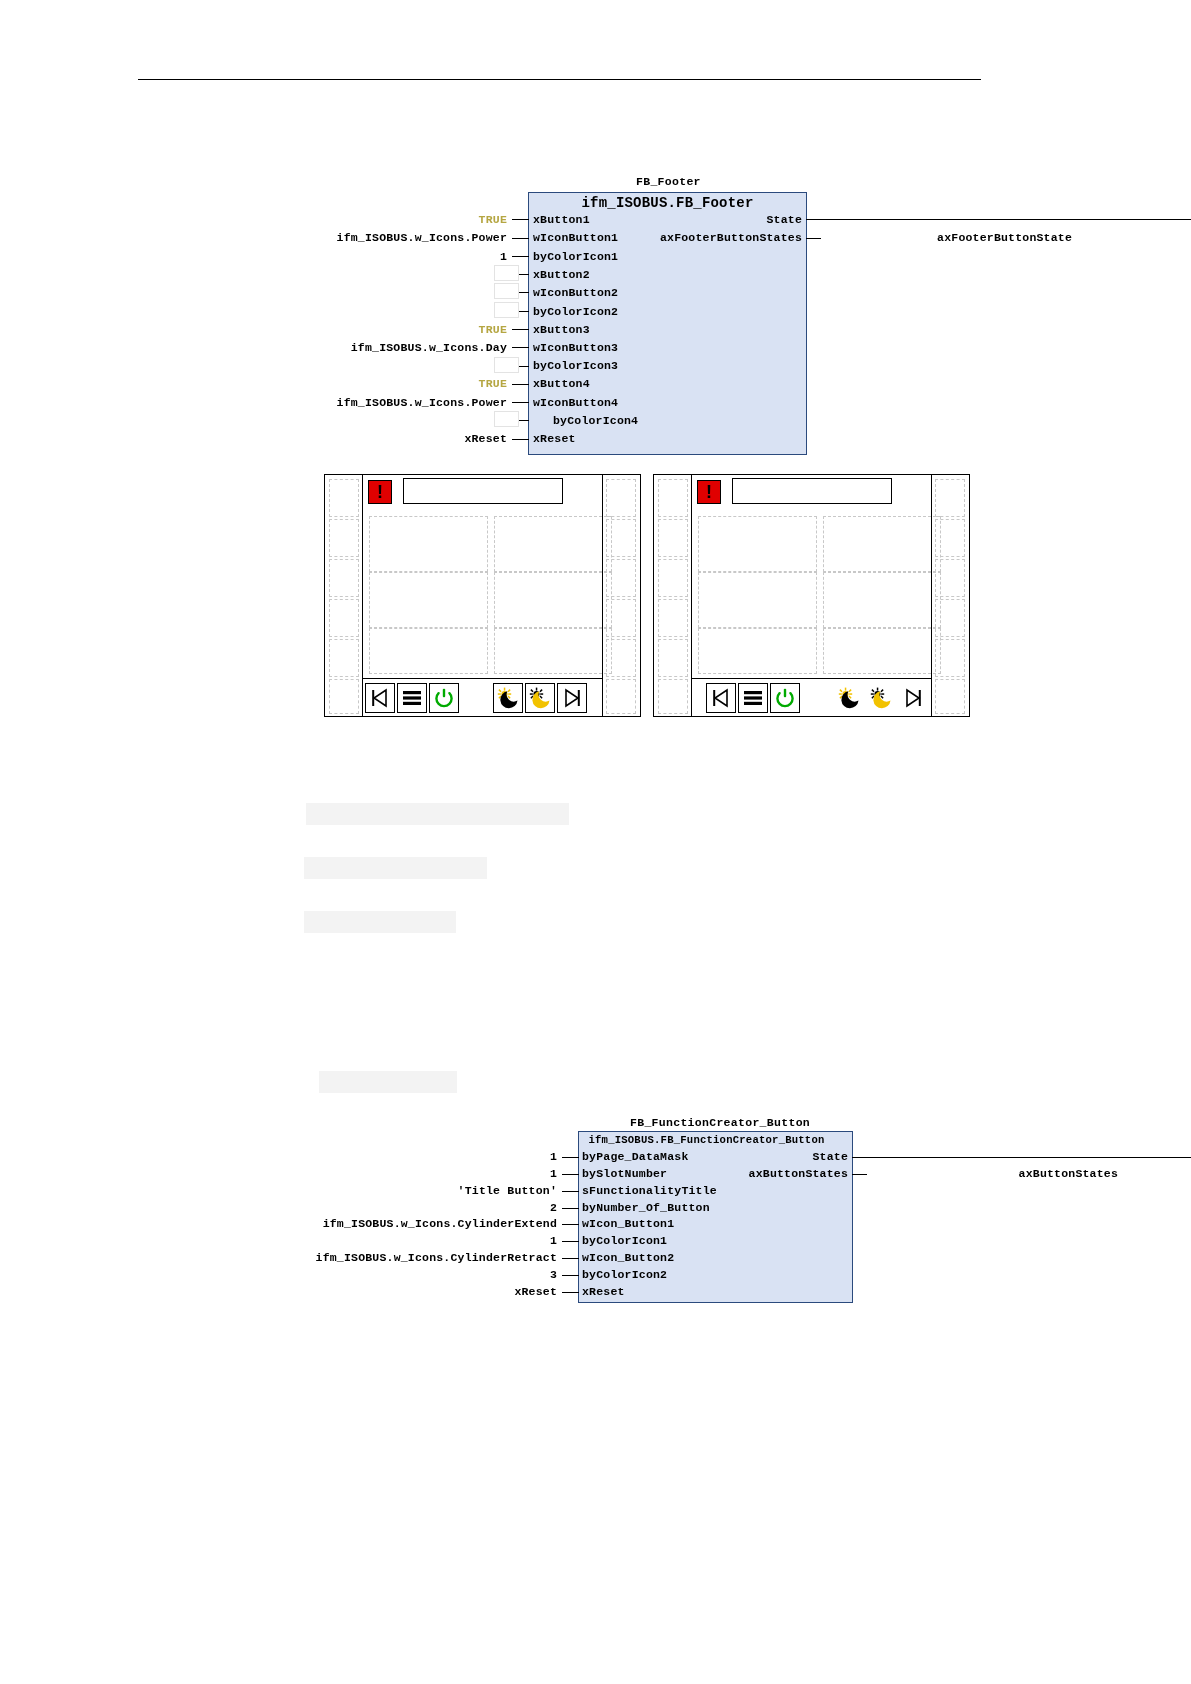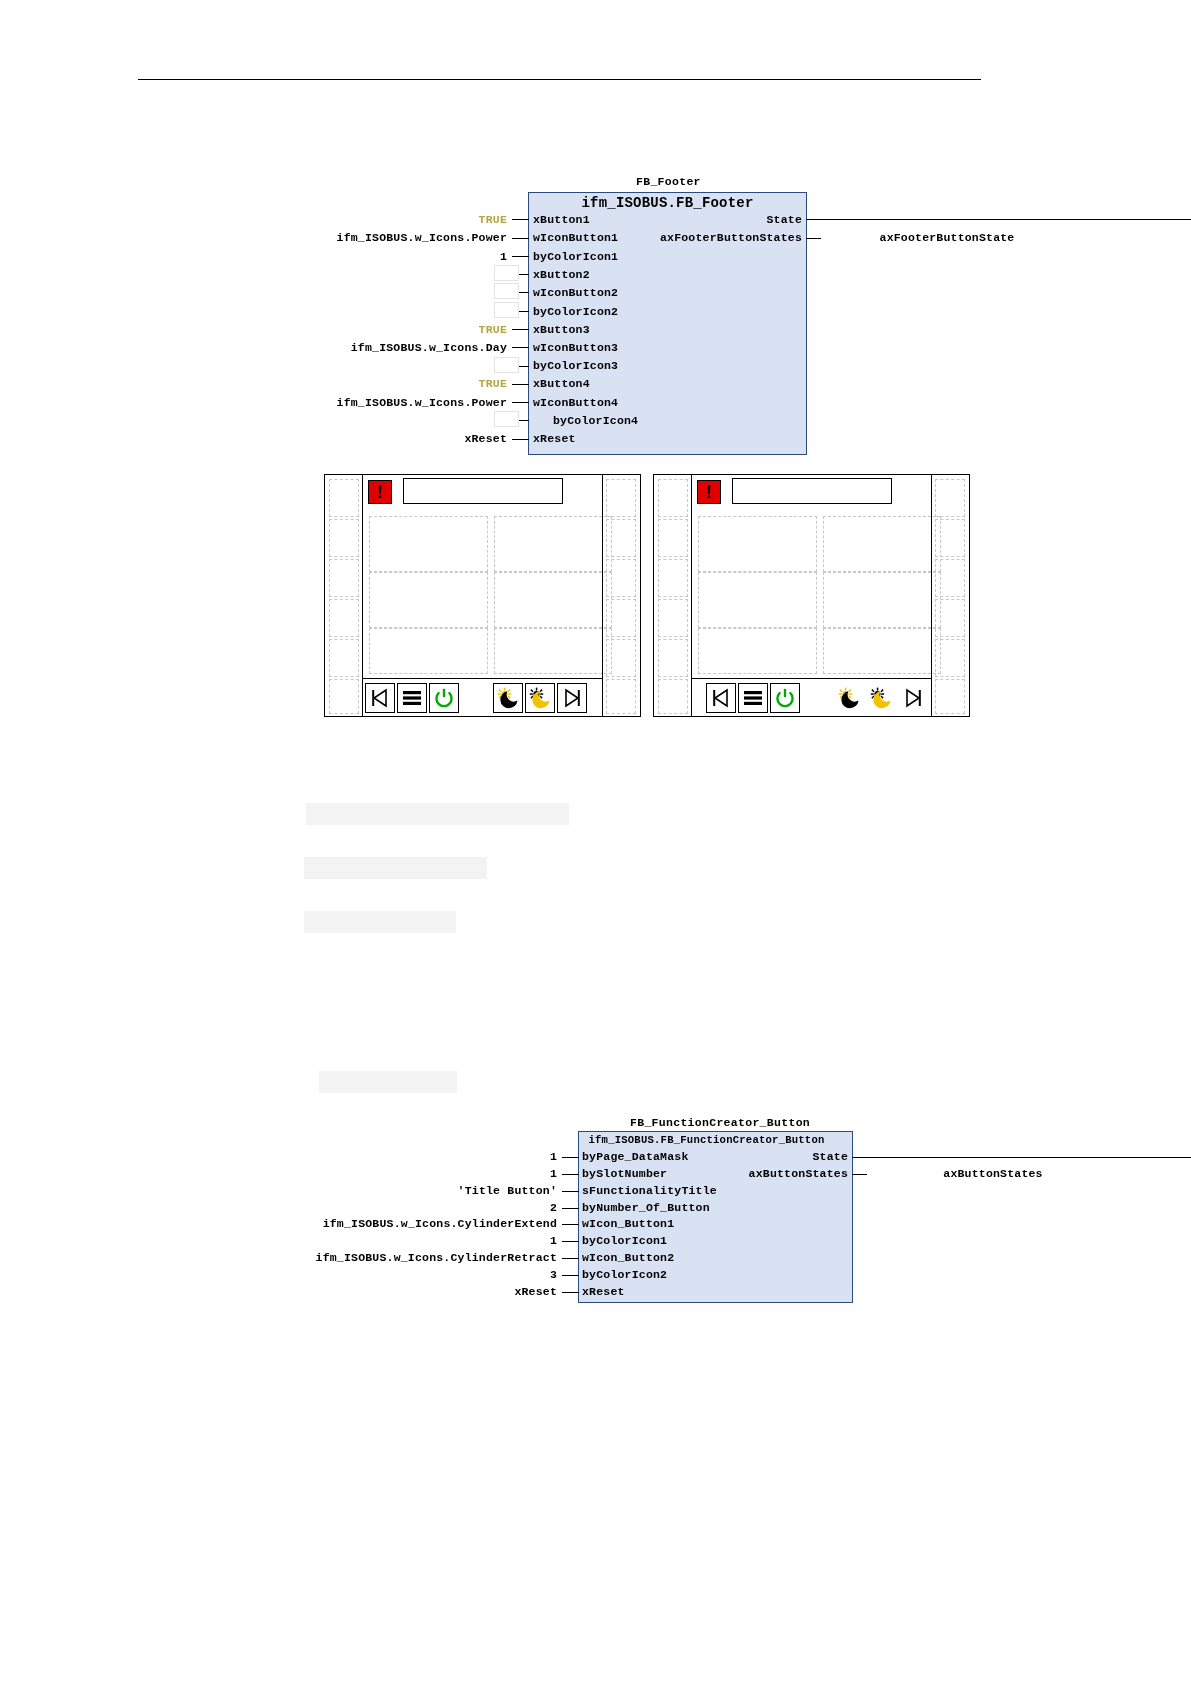--- a/index.html
+++ b/index.html
@@ -74,21 +74,21 @@
     position: absolute;
     font-family: "Liberation Mono", monospace;
     font-weight: bold;
     font-size: 11.5px;
     color: #000;
     white-space: nowrap;
     text-align: right;
     letter-spacing: 0.2px;
   }
   .ext-label.lit { color: #b5a642; }
-  .ext-label.left-out { text-align: center; }
+  .ext-label.left-out { text-align: right; }
   .wire {
     position: absolute;
     border-top: 1px solid #000;
     height: 0;
   }
   .empty-box {
     position: absolute;
     border: 1px solid #e3e3e3;
     background: #ffffff;
     box-sizing: border-box;

